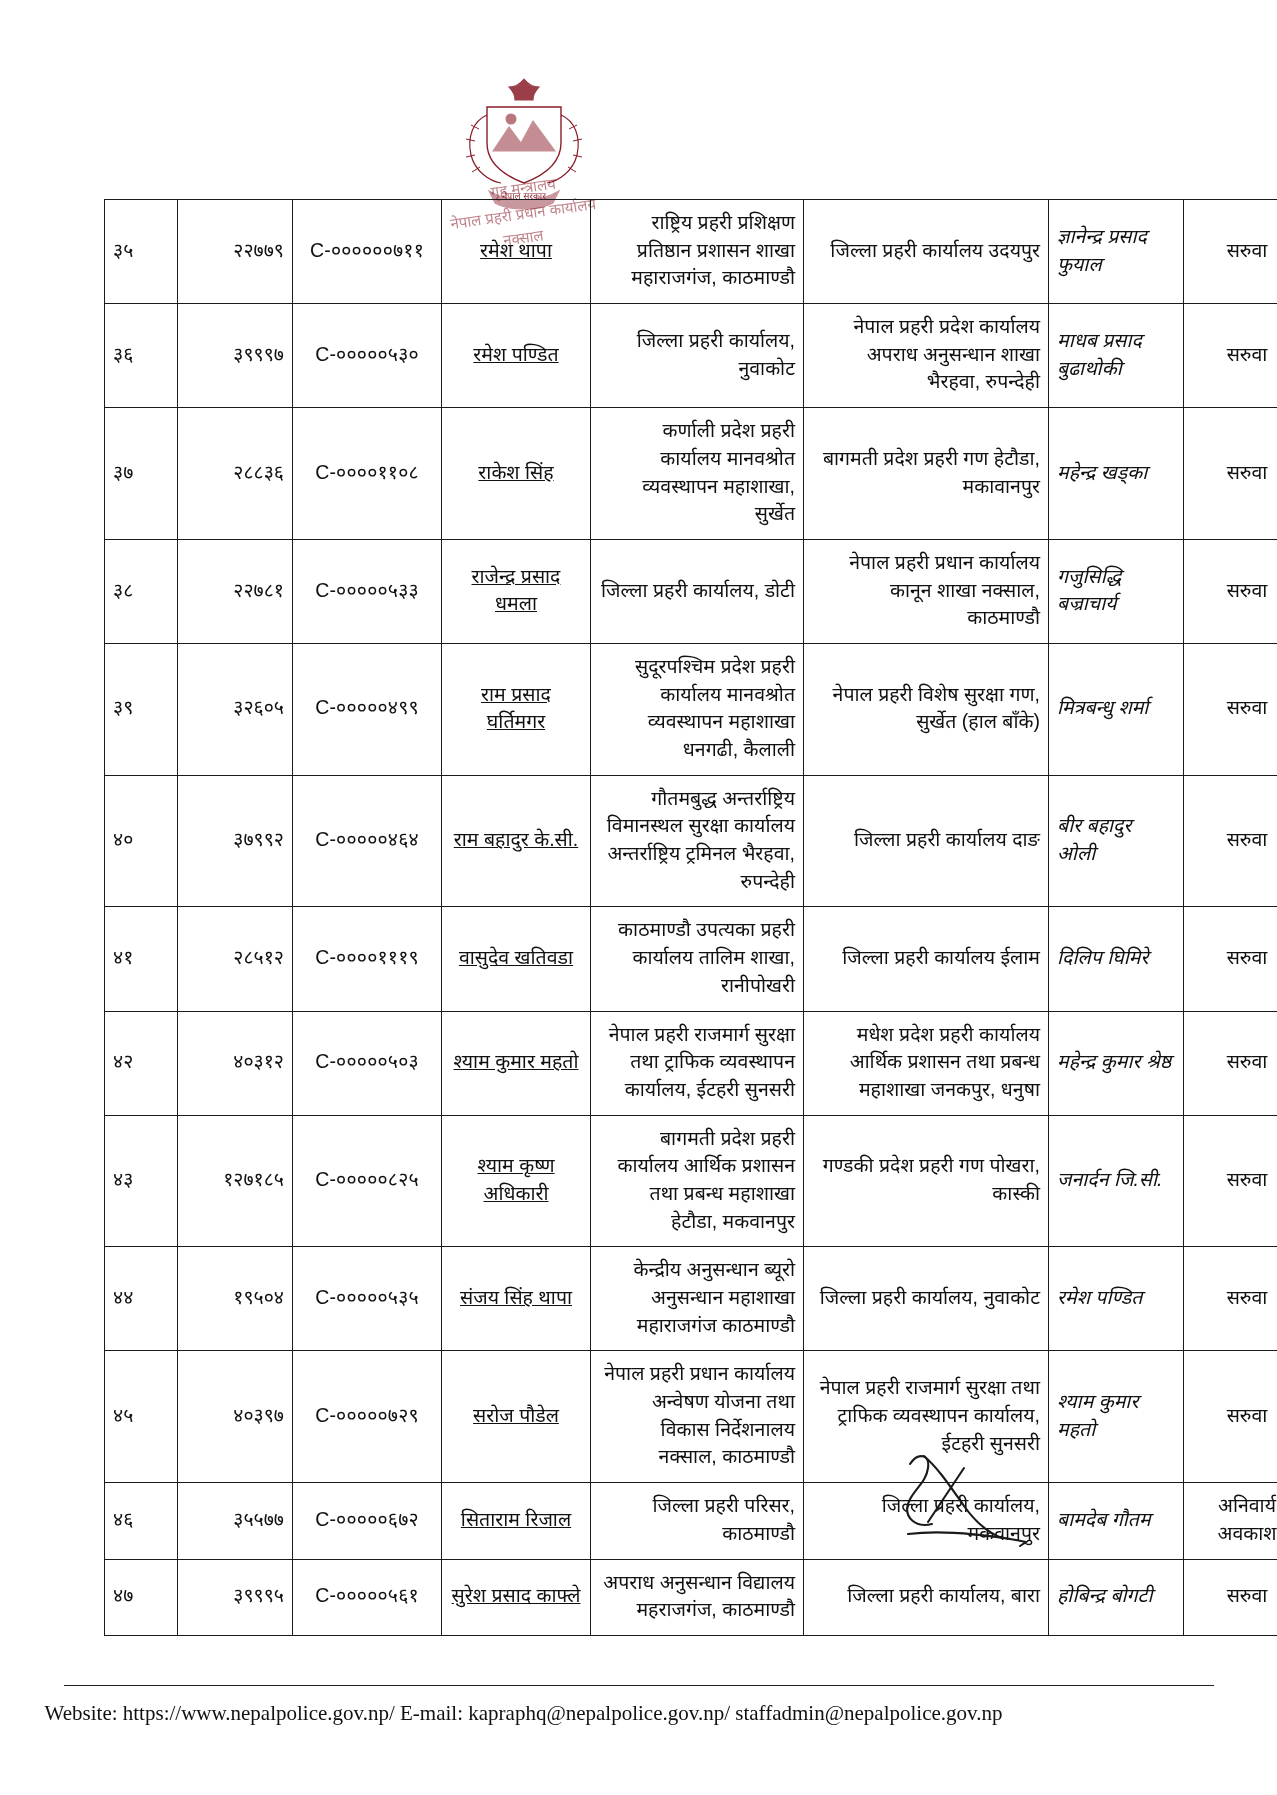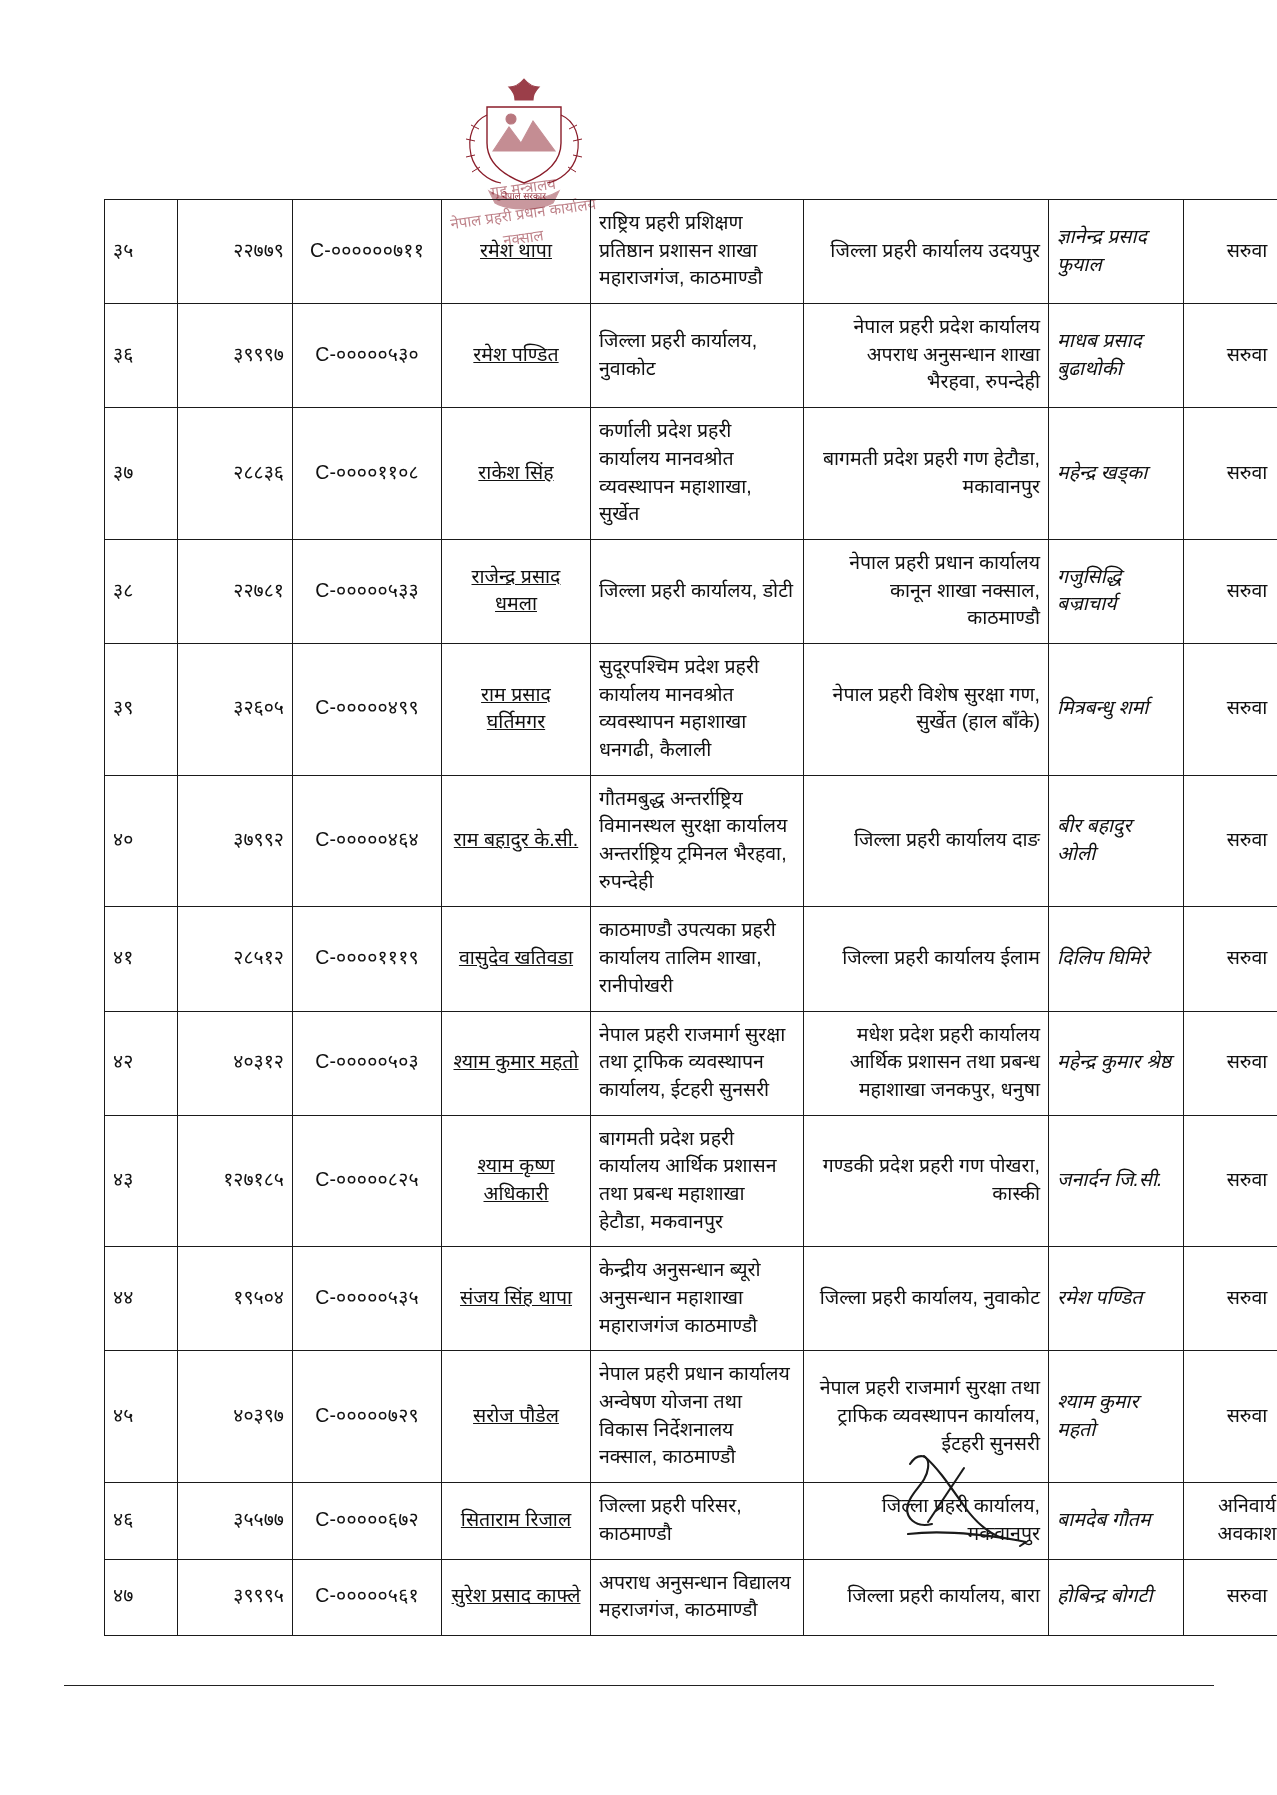--- a/index.html
+++ b/index.html
@@ -58,21 +58,21 @@
     vertical-align: middle;
     font-size: 19.5px;
     line-height: 1.42;
     font-family: "Liberation Sans", "DejaVu Sans", sans-serif;
     word-wrap: break-word;
   }
   td.c-sn     { width: 56px;  }
   td.c-id     { width: 98px;  text-align: right; }
   td.c-code   { width: 132px; text-align: center; font-size: 18.5px; letter-spacing: .2px;}
   td.c-name   { width: 132px; text-align: center; text-decoration: underline; }
-  td.c-from   { width: 196px; text-align: left; }
+  td.c-from   { width: 196px; text-align: right; }
   td.c-to     { width: 228px; text-align: right; }
   td.c-rep    { width: 118px; text-align: left; font-style: italic; }
   td.c-type   { width: 110px; text-align: center; }
 
   
   .signature {
     position: absolute;
     left: 890px;
     top: 1405px;
     width: 180px;
@@ -281,14 +281,15 @@
         <path d="M20 18 C28 6 40 8 38 22 C36 38 22 44 18 58 C14 72 26 82 42 78"></path>
         <path d="M34 10 C48 22 60 40 74 60 C84 74 96 86 112 92"></path>
         <path d="M74 22 C62 40 50 58 38 76"></path>
         <path d="M18 88 C50 84 90 88 126 94"></path>
         <path d="M126 94 l10 2 l-6 4"></path>
       </g>
     </svg>
   </div>
 
   <div class="footer-rule"></div>
+  <div class="footer-text">Website: https://www.nepalpolice.gov.np/ E-mail: kapraphq@nepalpolice.gov.np/ staffadmin@nepalpolice.gov.np</div>
 
 </div>
 
 </body></html>

